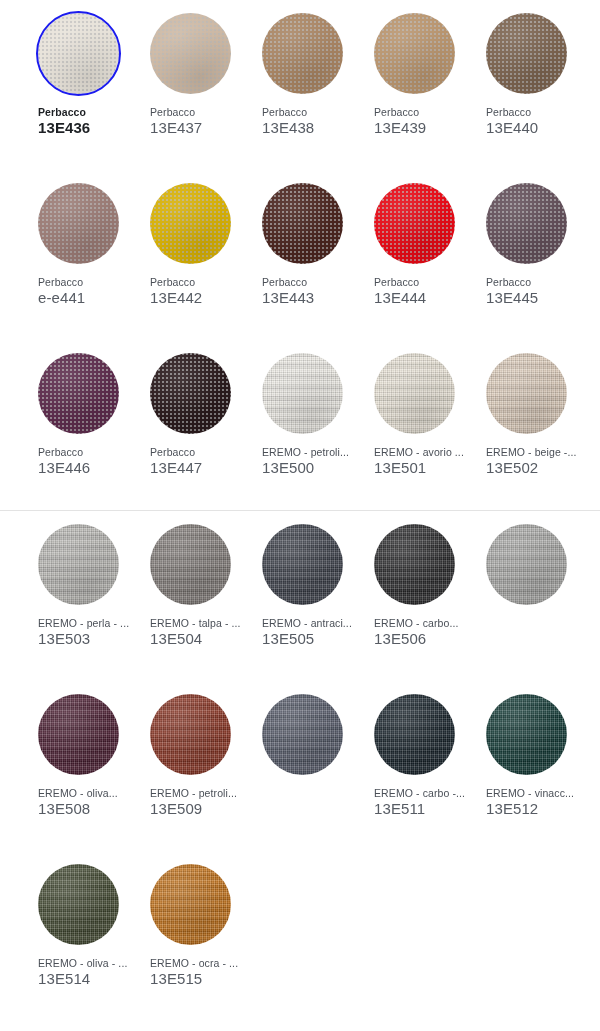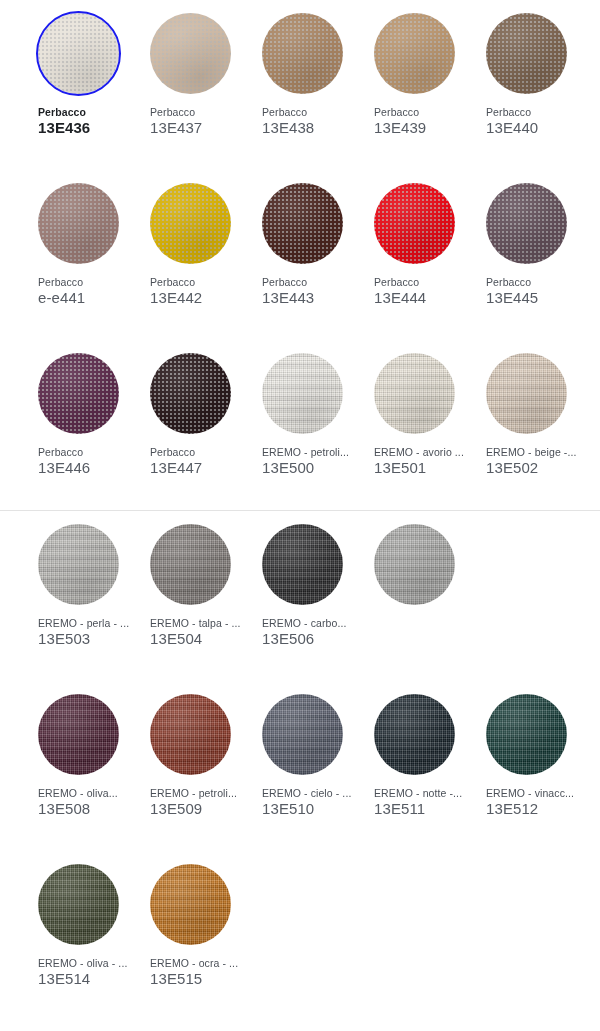--- a/index.html
+++ b/index.html
@@ -333,20 +333,31 @@
             <div class="disc-shade"></div>
           </div>
         </div>
         <div class="labels">
           <div class="lab-name">EREMO - talpa - ...</div>
           <div class="lab-code">13E504</div>
         </div>
       </div>
       <div class="swatch-cell">
         <div class="disc-wrap">
+          <div class="disc tex-eremo" style="background-color: rgb(60, 64, 74);">
+            <div class="disc-shade"></div>
+          </div>
+        </div>
+        <div class="labels">
+          <div class="lab-name">EREMO - antraci...</div>
+          <div class="lab-code">13E505</div>
+        </div>
+      </div>
+      <div class="swatch-cell">
+        <div class="disc-wrap">
           <div class="disc tex-eremo" style="background-color: rgb(43, 43, 45);">
             <div class="disc-shade"></div>
           </div>
         </div>
         <div class="labels">
           <div class="lab-name">EREMO - carbo...</div>
           <div class="lab-code">13E506</div>
         </div>
       </div>
       <div class="swatch-cell">
@@ -379,33 +390,29 @@
           <div class="lab-name">EREMO - petroli...</div>
           <div class="lab-code">13E509</div>
         </div>
       </div>
       <div class="swatch-cell">
         <div class="disc-wrap">
           <div class="disc tex-eremo" style="background-color: rgb(85, 90, 105);">
             <div class="disc-shade"></div>
           </div>
         </div>
-        <div class="labels">
-          <div class="lab-name">EREMO - cielo - ...</div>
-          <div class="lab-code">13E510</div>
-        </div>
       </div>
       <div class="swatch-cell">
         <div class="disc-wrap">
           <div class="disc tex-eremo" style="background-color: rgb(24, 36, 44);">
             <div class="disc-shade"></div>
           </div>
         </div>
         <div class="labels">
-          <div class="lab-name">EREMO - notte -...</div>
+          <div class="lab-name">EREMO - carbo -...</div>
           <div class="lab-code">13E511</div>
         </div>
       </div>
       <div class="swatch-cell">
         <div class="disc-wrap">
           <div class="disc tex-eremo" style="background-color: rgb(18, 58, 54);">
             <div class="disc-shade"></div>
           </div>
         </div>
         <div class="labels">

